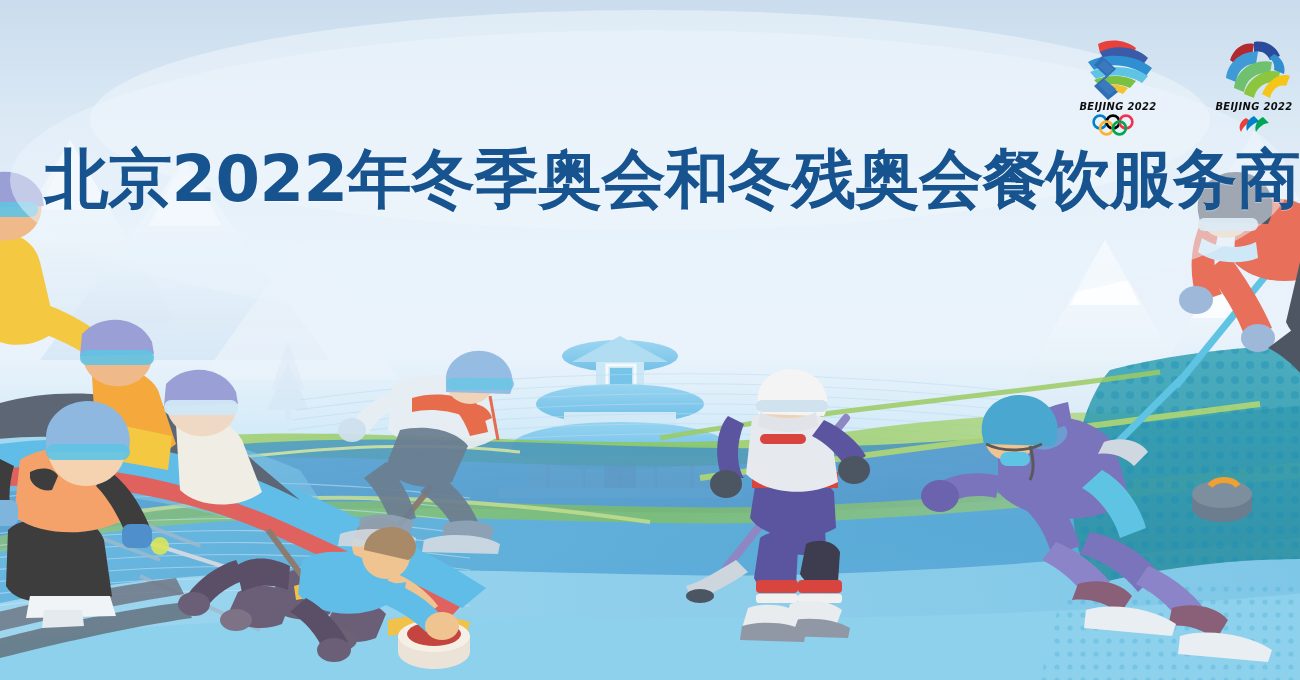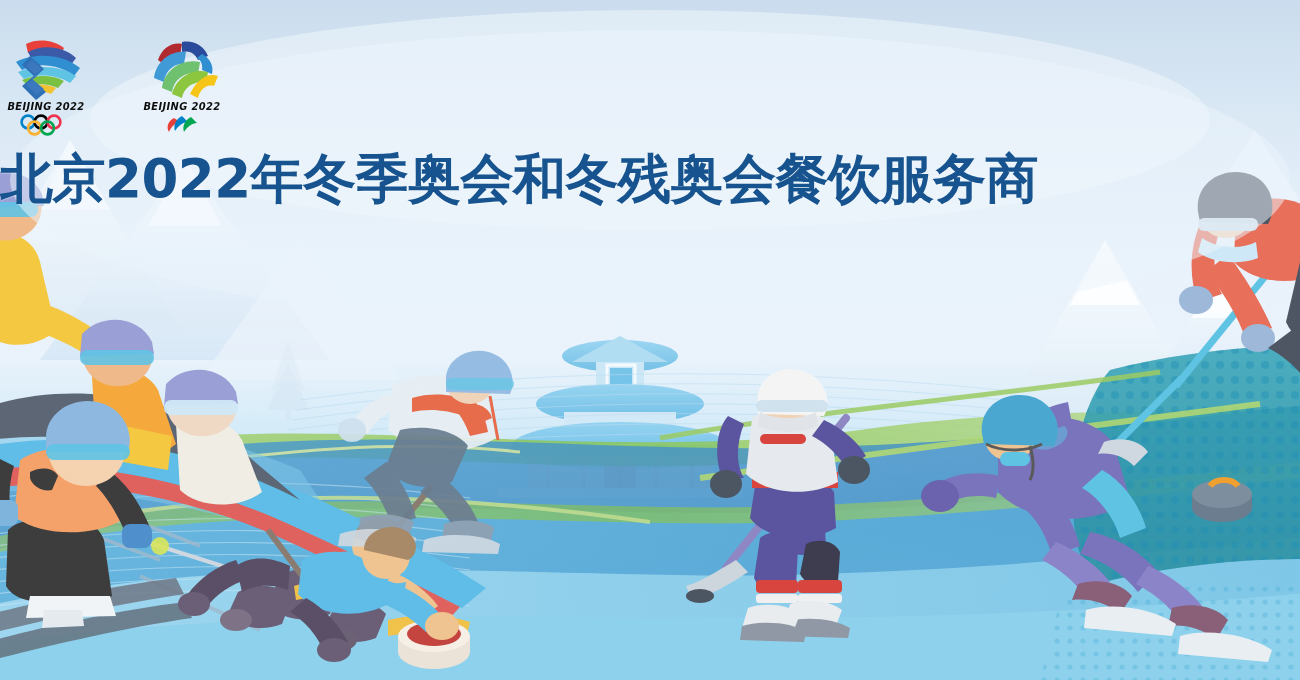--- a/index.html
+++ b/index.html
@@ -11,43 +11,43 @@
     font-family:"Liberation Sans","DejaVu Sans",sans-serif;
     background:linear-gradient(180deg,#cadced 0%,#d8e7f4 16%,#e6f0f9 34%,#eaf3fb 46%,#dceefa 58%,#bfe4f6 72%,#a3daf1 84%,#8ed1ec 100%);
   }
   #banner *{box-sizing:border-box;}
   .layer{position:absolute;inset:0;}
   svg.layer{display:block;width:1300px;height:680px;}
 
   
   #emblems{
     position:absolute;left:0;right:0;top:34px;
-    display:flex;justify-content:flex-start;align-items:flex-start;gap:44px;
+    display:flex;justify-content:flex-end;align-items:flex-start;gap:44px;
     z-index:40;
   }
   .emblem{width:92px;height:100px;position:relative;}
   .emblem-wordmark{
     position:absolute;left:0;right:0;
     text-align:center;
     font-family:"DejaVu Sans",sans-serif;
     font-weight:700;font-style:italic;
     font-size:10.5px;letter-spacing:.4px;
     color:#0d0d0d;white-space:nowrap;
     transform:scaleX(.94);
   }
 
   
   #title{
     position:absolute;top:146px;left:0;right:0;
-    text-align:left;
+    text-align:right;
     z-index:45;
     color:#17548f;
     font-family:"DejaVu Sans","Liberation Sans",sans-serif;
     font-weight:700;
-    font-size:53px;
+    font-size:64px;
     line-height:66px;
     letter-spacing:-0.5px;
     white-space:nowrap;
     text-shadow:0 1px 0 rgba(255,255,255,.35);
   }
 </style>
 </head>
 <body>
 
 <div id="banner">

